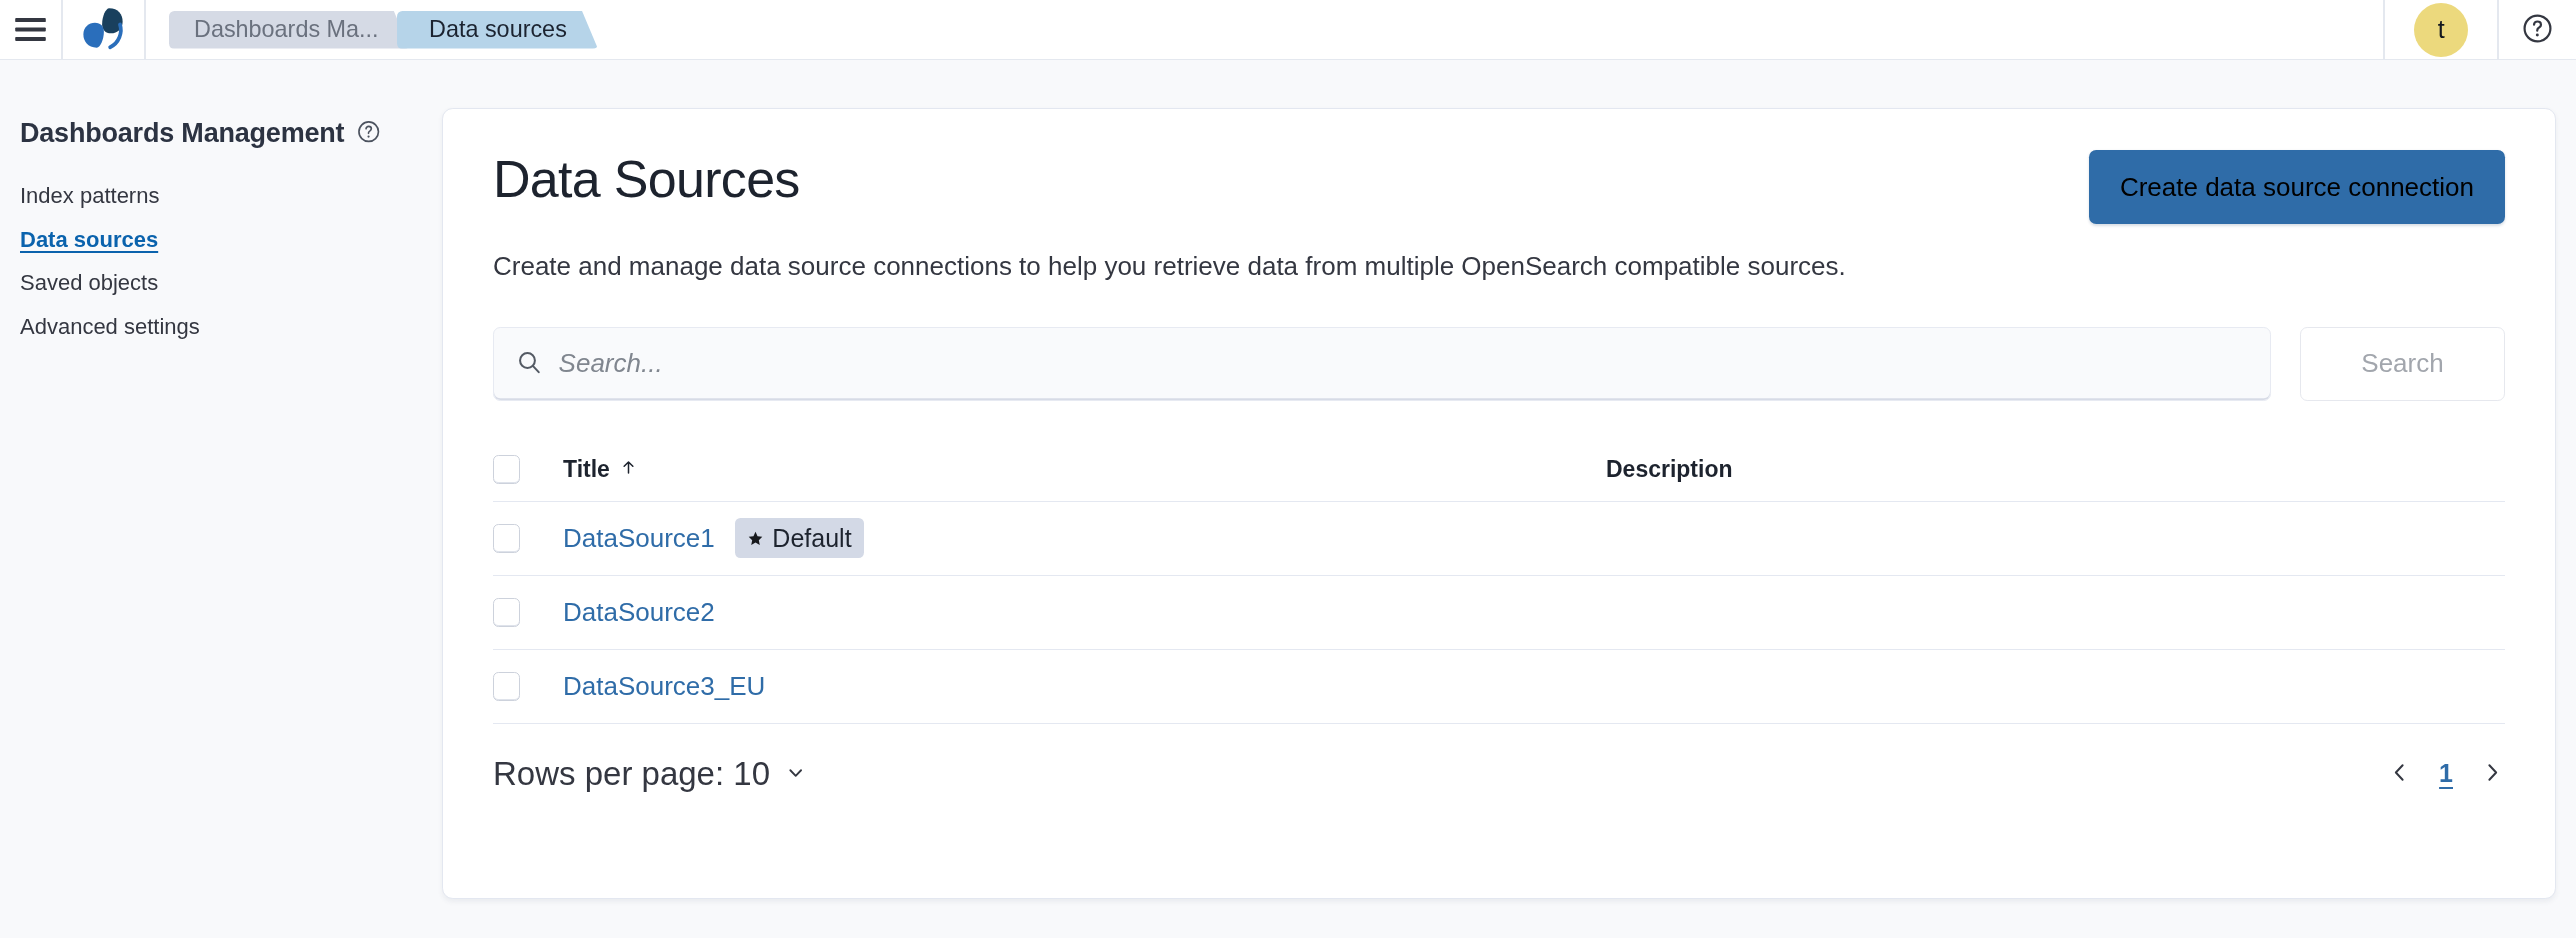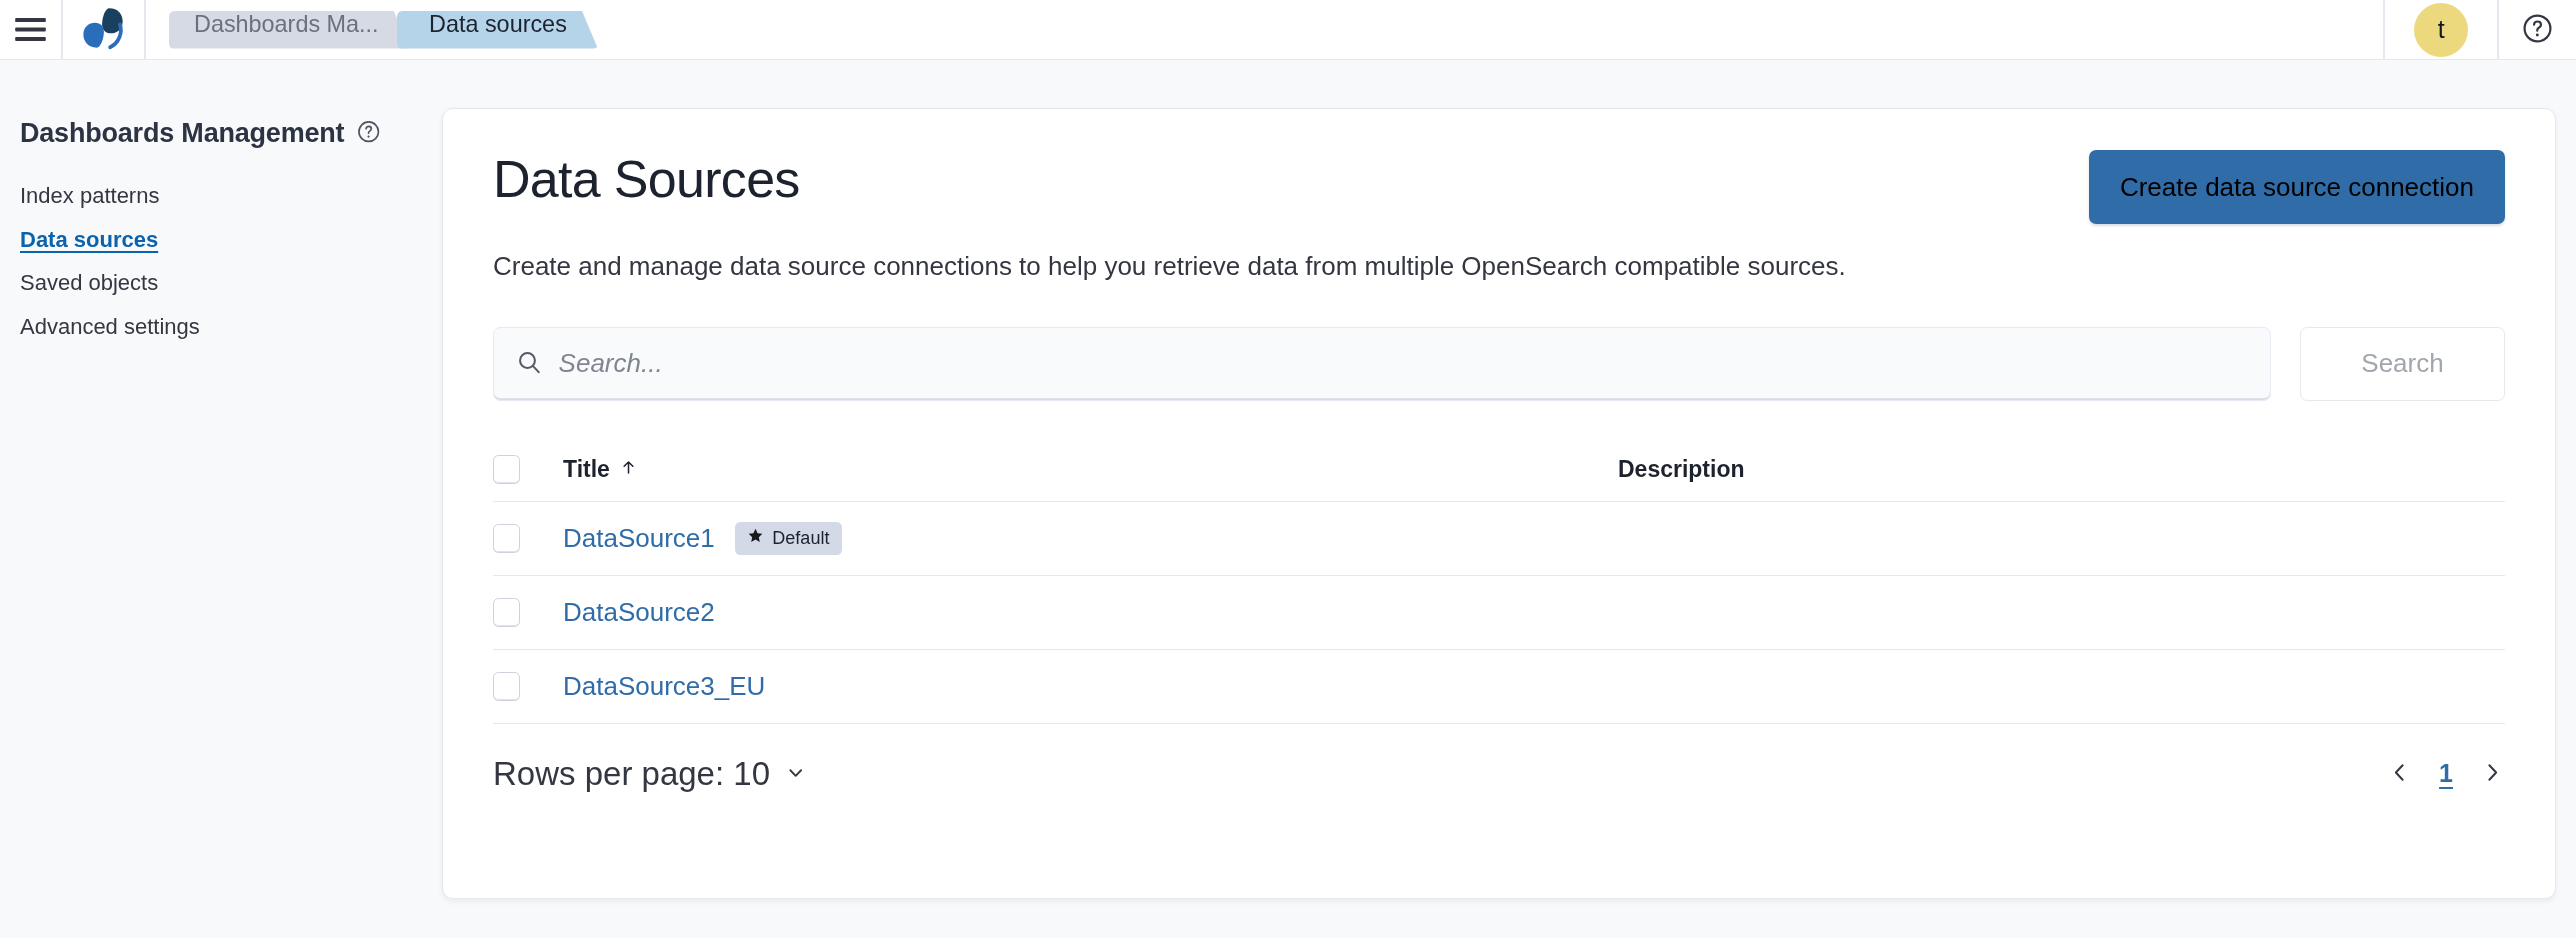--- a/index.html
+++ b/index.html
@@ -35,21 +35,21 @@
     display: flex; align-items: center; justify-content: center;
     flex: 0 0 auto;
   }
   .breadcrumbs {
     display: flex; align-items: center; height: 60px;
     padding-left: 23.4px;
     flex: 1 1 auto;
   }
   .crumb {
     height: 38px;
-    display: flex; align-items: flex-start;
+    display: flex; align-items: center;
     padding: 0 31px 0 25px;
     font-size: 23.4px;
     margin-right: -12.6px;
     position: relative;
     -webkit-clip-path: polygon(0 0, calc(100% - 16px) 0, 100% 100%, 0 100%);
     clip-path: polygon(0 0, calc(100% - 16px) 0, 100% 100%, 0 100%);
     border-radius: 5.4px;
     white-space: nowrap;
   }
   .crumb-1 { background: #d5dae5; color: #6a717e; }
@@ -188,32 +188,32 @@
     cursor: pointer;
   }
   .trow {
     display: flex; align-items: center;
     border-bottom: 1.8px solid #e4e8f1;
     height: 74px;
   }
   .trow.thead { height: 63px; }
   .col-chk { width: 70px; display: flex; align-items: center; }
   .col-title { width: 1043px; display: flex; align-items: center; gap: 20px; }
-  .col-desc { flex: 1 1 auto; margin-left: 12px; }
+  .col-desc { flex: 1 1 auto; }
   .th {
     font-size: 23px; font-weight: bold; color: #1d232e;
     display: flex; align-items: center; gap: 9px;
   }
   .cell-link {
     font-size: 26px; color: #2f6ca8; text-decoration: none; cursor: pointer;
   }
   .badge {
     background: #d3d9e6;
     color: #1d232e;
-    font-size: 18px;
+    font-size: 25px;
     border-radius: 5.4px;
     padding: 5.4px 12.6px;
     display: inline-flex; align-items: center; gap: 8px;
     white-space: nowrap;
   }
 
   
   .pager {
     display: flex; align-items: center; justify-content: space-between;
     margin-top: 31px;

